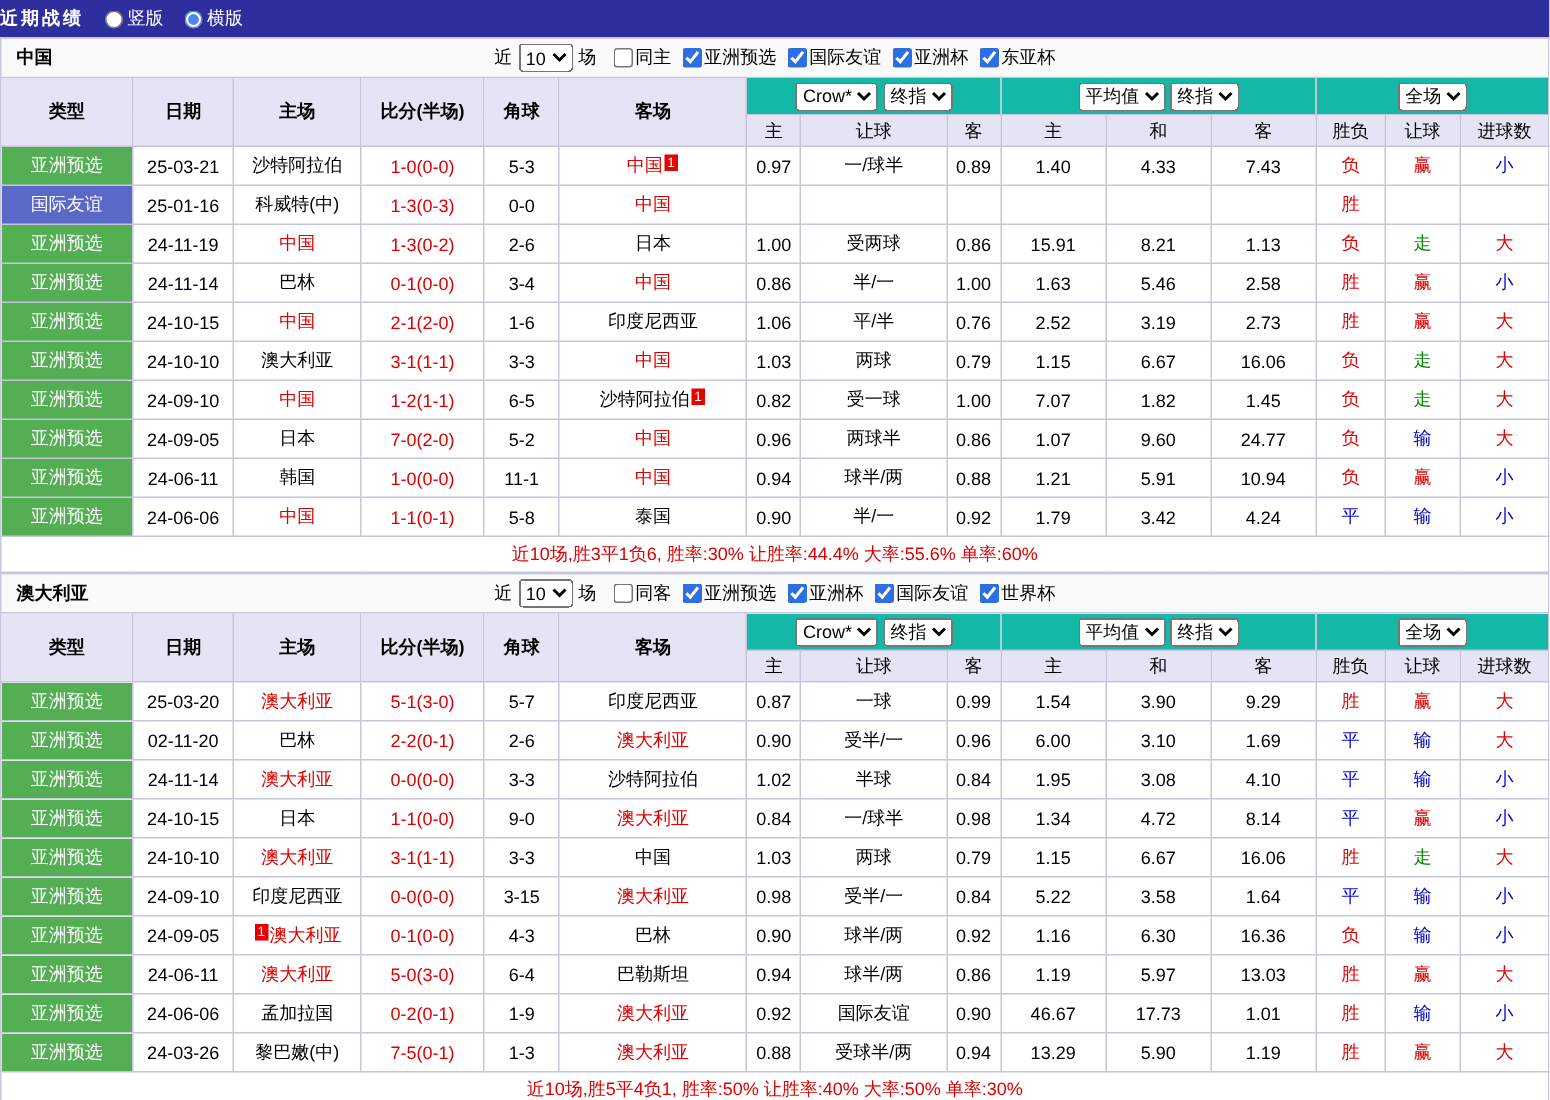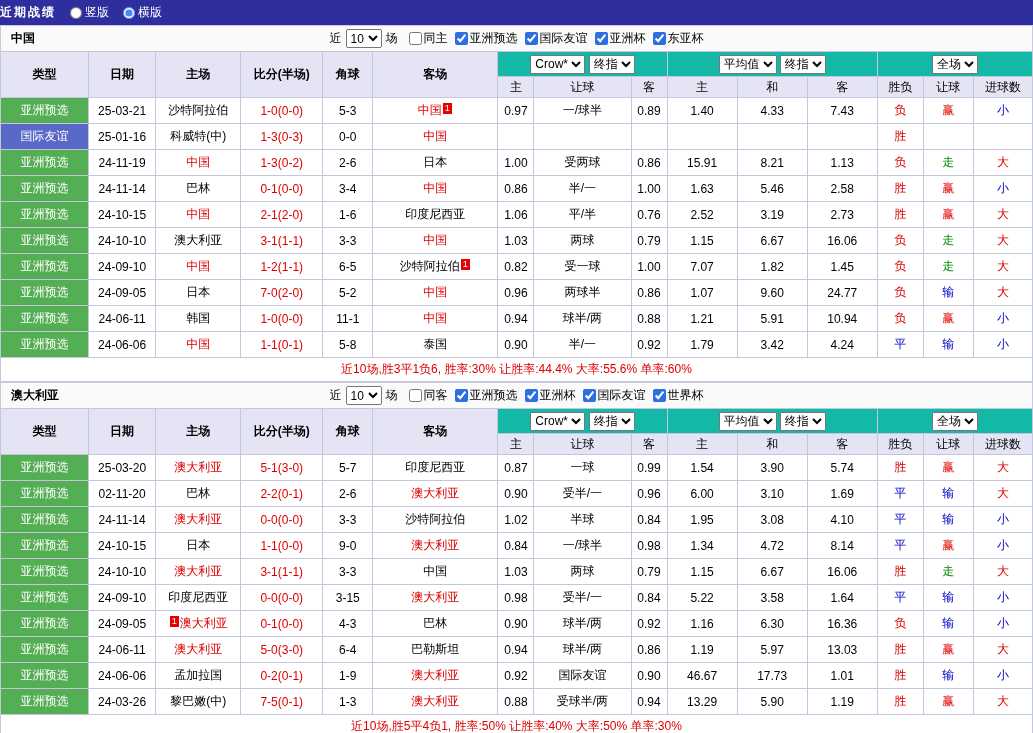--- a/index.html
+++ b/index.html
@@ -447,21 +447,21 @@
             <td>25-03-20</td>
             <td><span class="focus-team">澳大利亚</span></td>
             <td class="score">5-1(3-0)</td>
             <td>5-7</td>
             <td><span>印度尼西亚</span></td>
             <td>0.87</td>
             <td>一球</td>
             <td>0.99</td>
             <td>1.54</td>
             <td>3.90</td>
-            <td>5.74</td>
+            <td>9.29</td>
             <td class="t-red">胜</td>
             <td class="t-red">赢</td>
             <td class="t-red">大</td>
           </tr>
           <tr>
             <td class="type-cell type-green">亚洲预选</td>
             <td>02-11-20</td>
             <td><span>巴林</span></td>
             <td class="score">2-2(0-1)</td>
             <td>2-6</td>

